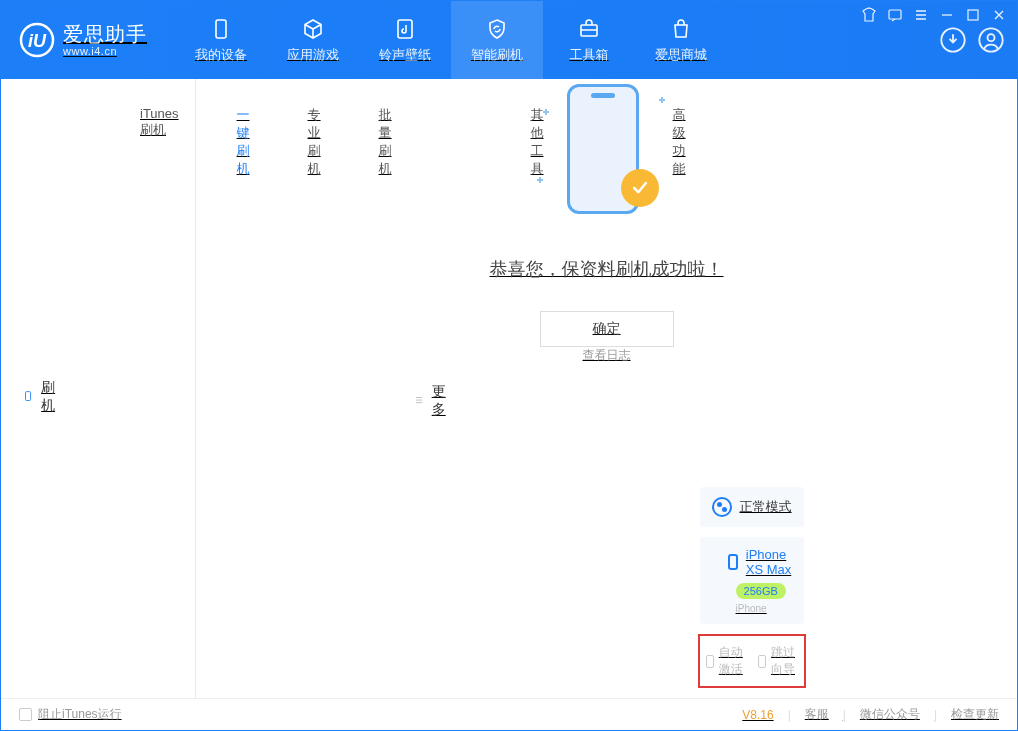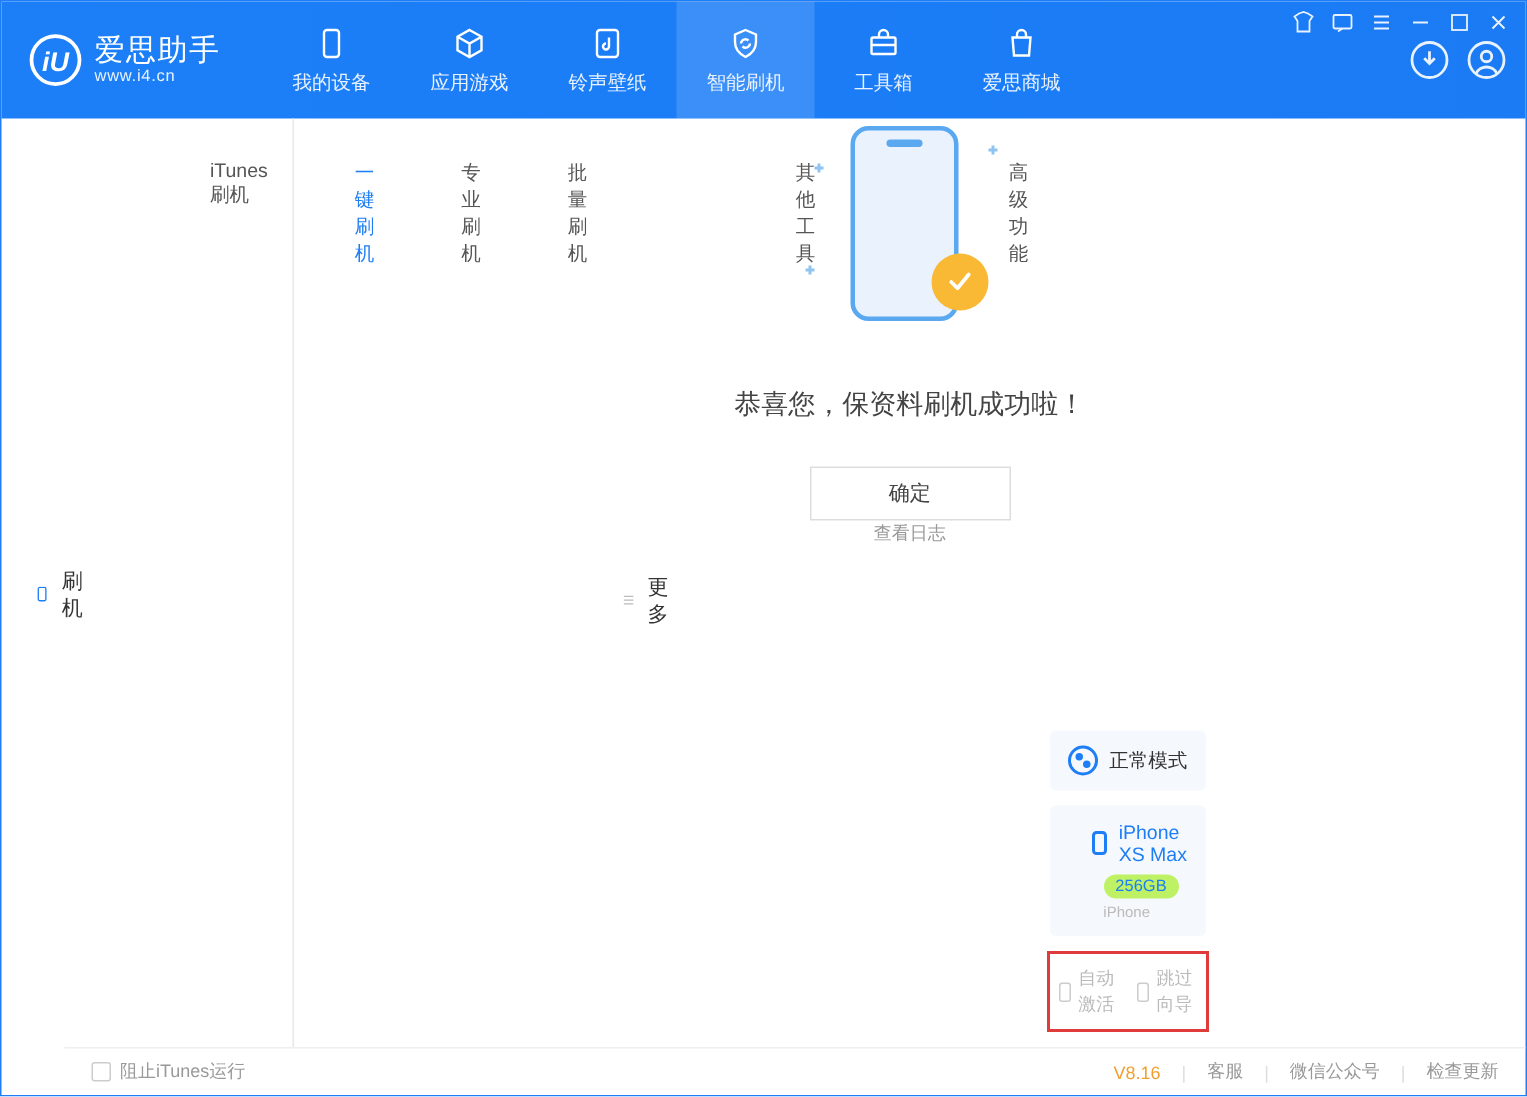--- a/index.html
+++ b/index.html
@@ -1,17 +1,17 @@
 <!DOCTYPE html>
 <html><head>
 <meta charset="utf-8">
 <style>
 * { margin:0; padding:0; box-sizing:border-box; font-family:"Microsoft YaHei","PingFang SC",sans-serif; }
 body { background:#fff; }
-.app { width:1018px; height:731px; border:1px solid #1e7ef5; display:flex; flex-direction:column; position:relative; }
+.app { width:1018px; height:731px; border:1px solid #1e7ef5; display:flex; flex-direction:column; position:relative;text-decoration:underline; }
 
 
 .header { height:78px; background:linear-gradient(90deg,#1c7ff8 0%,#1a7bf5 100%); display:flex; align-items:center; color:#fff; }
 .logo-box { display:flex; align-items:center; padding:0 18px; gap:8px; }
 .logo-mark { width:36px; height:36px; }
 .logo-text { display:flex; flex-direction:column; line-height:1.1; }
 .logo-text .big { font-size:20px; font-weight:500; letter-spacing:1px; }
 .logo-text .small { font-size:11px; opacity:.9; letter-spacing:.5px; }
 
 .tabs { display:flex; height:100%; margin-left:10px; }
@@ -59,21 +59,21 @@
 .spark::before,.spark::after { content:""; position:absolute; background:#8fc4f0; }
 .spark::before { width:6px; height:2px; top:2px; }
 .spark::after { width:2px; height:6px; left:2px; }
 .s1{left:6px;top:30px;} .s2{right:12px;top:18px;} .s3{left:0;bottom:46px;}
 
 .msg { font-size:18px; color:#444; margin-bottom:30px; }
 .ok-btn { width:134px; height:36px; border:1px solid #ddd; background:#fff; font-size:14px; color:#444; cursor:pointer; }
 .log-link { font-size:12px; color:#999; cursor:pointer; }
 
 
-.status { height:32px; border-top:1px solid #eee; display:flex; align-items:center; padding:1px 18px; font-size:12px; color:#999;margin-left:42px; }
+.status { height:32px; border-top:1px solid #eee; display:flex; align-items:center; padding:1px 18px; font-size:12px; color:#999; }
 .status .left { display:flex; align-items:center; gap:6px; }
 .status .cb2 { width:13px; height:13px; border:1px solid #ccc; border-radius:2px; }
 .status .right { margin-left:auto; display:flex; align-items:center; gap:14px; }
 .status .right span { cursor:pointer; }
 .sep { color:#ddd; }
 </style>
 </head>
 <body>
 
 <div class="app">

